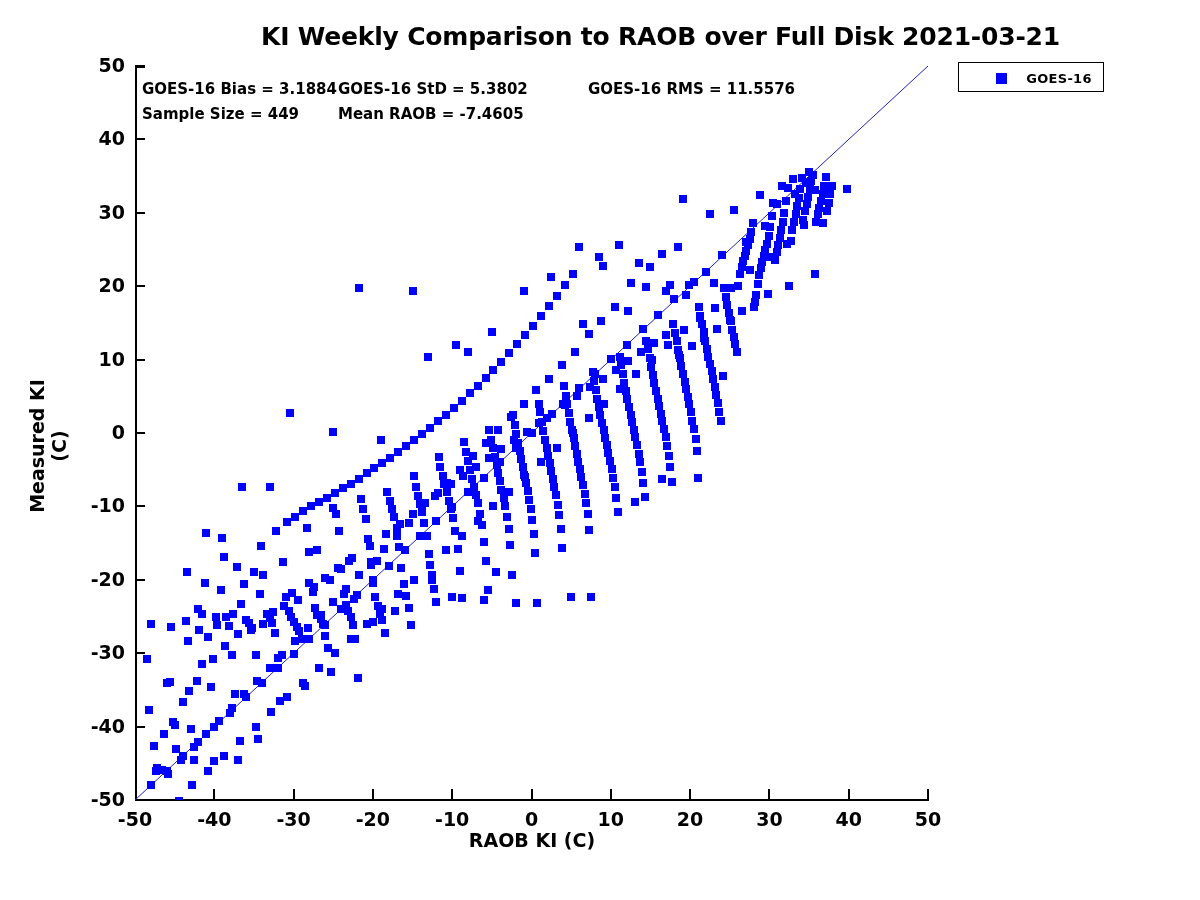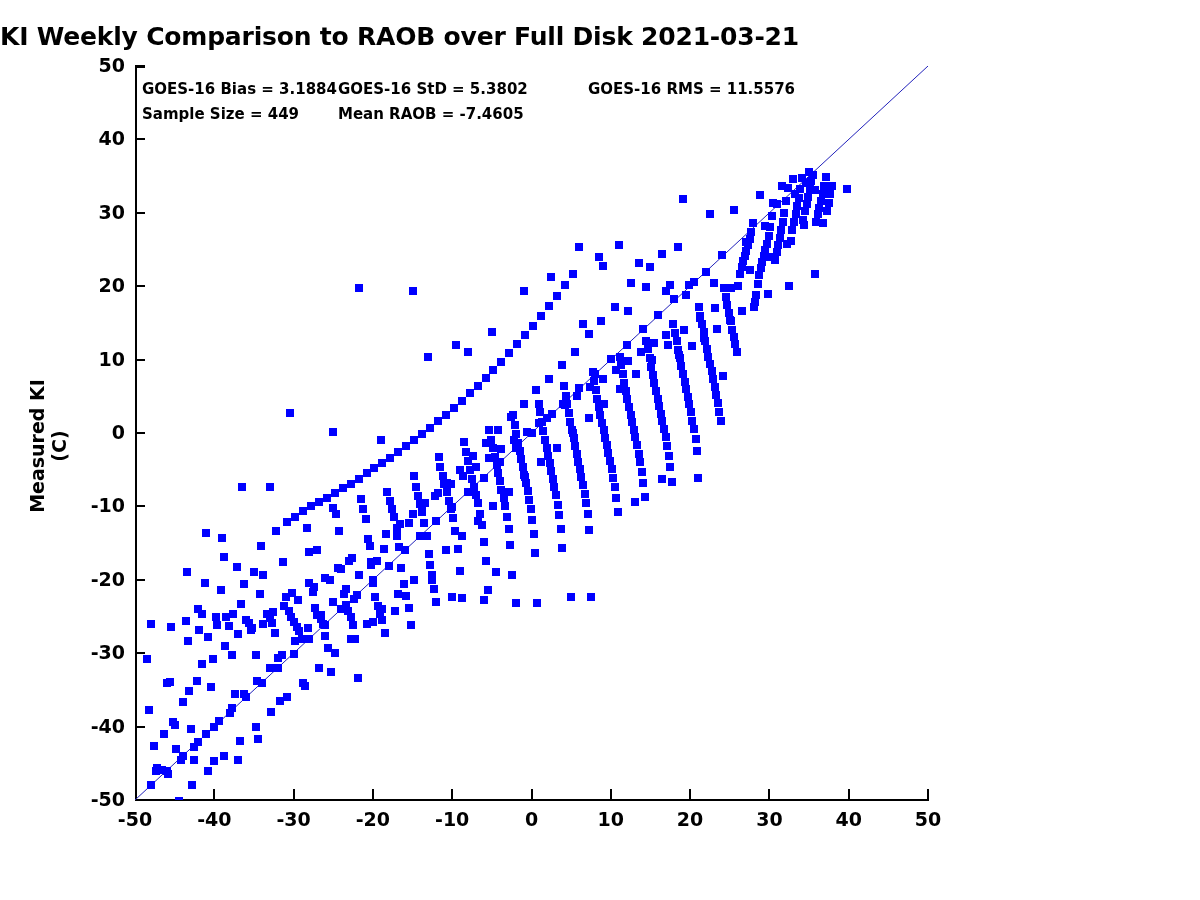--- a/index.html
+++ b/index.html
@@ -21,21 +21,21 @@
     width: 1200px;
     height: 900px;
   }
 
   
   #chart-title {
     position: absolute;
     left: 0;
     top: 22px;
     width: 1060px;
-    text-align: left;
+    text-align: right;
     font-size: 25px;
     font-weight: bold;
     color: #000000;
     letter-spacing: -0.2px;
     white-space: nowrap;
   }
   #axis-left {
     position: absolute;
     left: 135px;
     top: 66px;
@@ -874,22 +874,27 @@
       <div class="pt" style="left: 164.116px; top: 612.56px; width: 8px; height: 8px; background: rgb(0, 0, 255);"></div>
       <div class="pt" style="left: 148.256px; top: 627.24px; width: 8px; height: 8px; background: rgb(0, 0, 255);"></div>
       <div class="pt" style="left: 132.396px; top: 641.92px; width: 8px; height: 8px; background: rgb(0, 0, 255);"></div>
       <div class="pt" style="left: 116.536px; top: 656.6px; width: 8px; height: 8px; background: rgb(0, 0, 255);"></div>
       <div class="pt" style="left: 100.676px; top: 671.28px; width: 8px; height: 8px; background: rgb(0, 0, 255);"></div>
       <div class="pt" style="left: 84.816px; top: 685.96px; width: 8px; height: 8px; background: rgb(0, 0, 255);"></div>
       <div class="pt" style="left: 68.956px; top: 700.64px; width: 8px; height: 8px; background: rgb(0, 0, 255);"></div>
       <div class="pt" style="left: 53.096px; top: 715.32px; width: 8px; height: 8px; background: rgb(0, 0, 255);"></div>
     </div>
 
+  <div id="xlabel">RAOB KI (C)</div>
   <div id="ylabel">Measured KI (C)</div>
 
   <div id="stat-bias" class="stat-text">GOES-16 Bias = 3.1884</div>
   <div id="stat-std" class="stat-text">GOES-16 StD = 5.3802</div>
   <div id="stat-rms" class="stat-text">GOES-16 RMS = 11.5576</div>
   <div id="stat-samples" class="stat-text">Sample Size = 449</div>
   <div id="stat-meanraob" class="stat-text">Mean RAOB = -7.4605</div>
 
+  <div id="legend">
+    <div id="legend-marker"></div>
+    <div id="legend-label">GOES-16</div>
+  </div>
 
 </div>
 
 </body></html>

